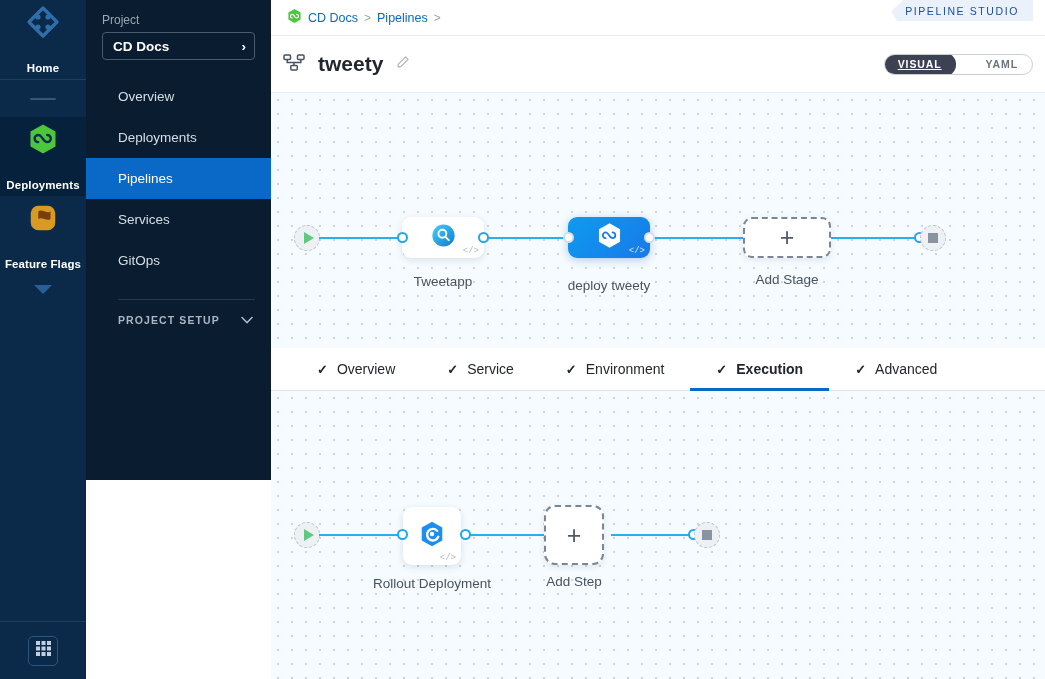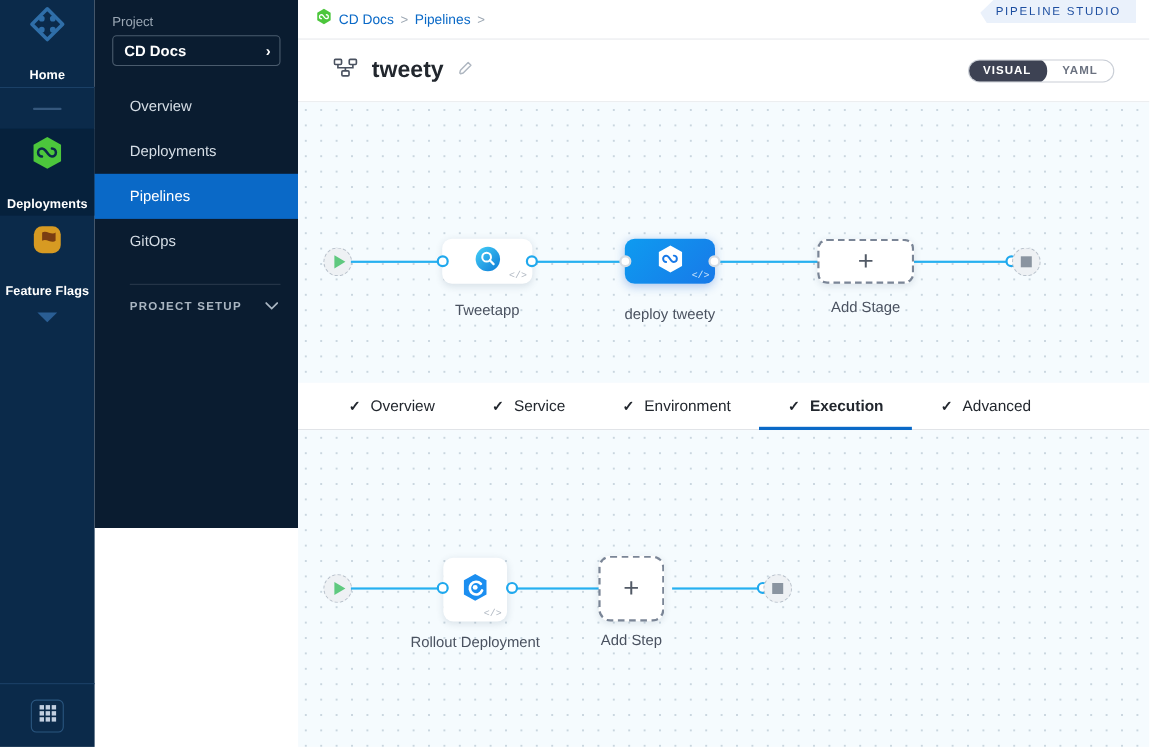--- a/index.html
+++ b/index.html
@@ -103,39 +103,39 @@
     position: absolute; top: 0; right: 12px;
     height: 21px; background: #eaf1fb;
     color: #1d4ea0; font-size: 10.5px; font-weight: normal;
     letter-spacing: 1.6px;
     display: flex; align-items: center; padding: 0 14px;
     clip-path: polygon(12px 0, 100% 0, 100% 100%, 100% 100%, 6px 100%, 0 55%);
   }
 
   .title-bar {
     height: 57px; display: flex; align-items: center;
-    padding: 0 32px; border-bottom: 1px solid #e8eaed;
+    padding: 0 12px; border-bottom: 1px solid #e8eaed;
     background: #fff; justify-content: space-between;
   }
   .title-left { display: flex; align-items: center; gap: 12px; }
   .pipeline-title { font-size: 21px; font-weight: bold; color: #22272e; }
 
   .toggle {
     display: flex; align-items: center; height: 21px;
     border: 1px solid #c9ced6; border-radius: 11px; overflow: hidden;
     background: #fff; cursor: pointer;
   }
   .toggle-opt {
     font-size: 10.5px; font-weight: bold; letter-spacing: .9px;
     padding: 0 14px; height: 21px; line-height: 21px;
     color: #6b7280;
   }
   .toggle-opt.on {
     background: #3d4253; color: #fff; border-radius: 11px;
-    margin: -1px 0 -1px -1px; height: 23px; line-height: 23px;
+    margin: -1px 16px -1px -1px; height: 23px; line-height: 23px; text-decoration: underline;
   }
 
   
   .canvas {
     position: relative; background-color: #f5fbfe;
     background-image: radial-gradient(#c9d6df 1px, transparent 1px);
     background-size: 14px 14px;
     overflow: hidden;
   }
   .canvas-top { height: 255px; }
@@ -301,20 +301,23 @@
       <div class="sb-item">
         <span>Overview</span>
       </div>
       <div class="sb-item">
         <span>Deployments</span>
       </div>
       <div class="sb-item active">
         <span>Pipelines</span>
       </div>
       <div class="sb-item">
+        <span>Services</span>
+      </div>
+      <div class="sb-item">
         <span>GitOps</span>
       </div>
     </div>
 
     <div class="sb-divider"></div>
 
     <div class="sb-setup">
       <span>PROJECT SETUP</span>
       <span>
         <svg width="12" height="8" viewBox="0 0 12 8">

